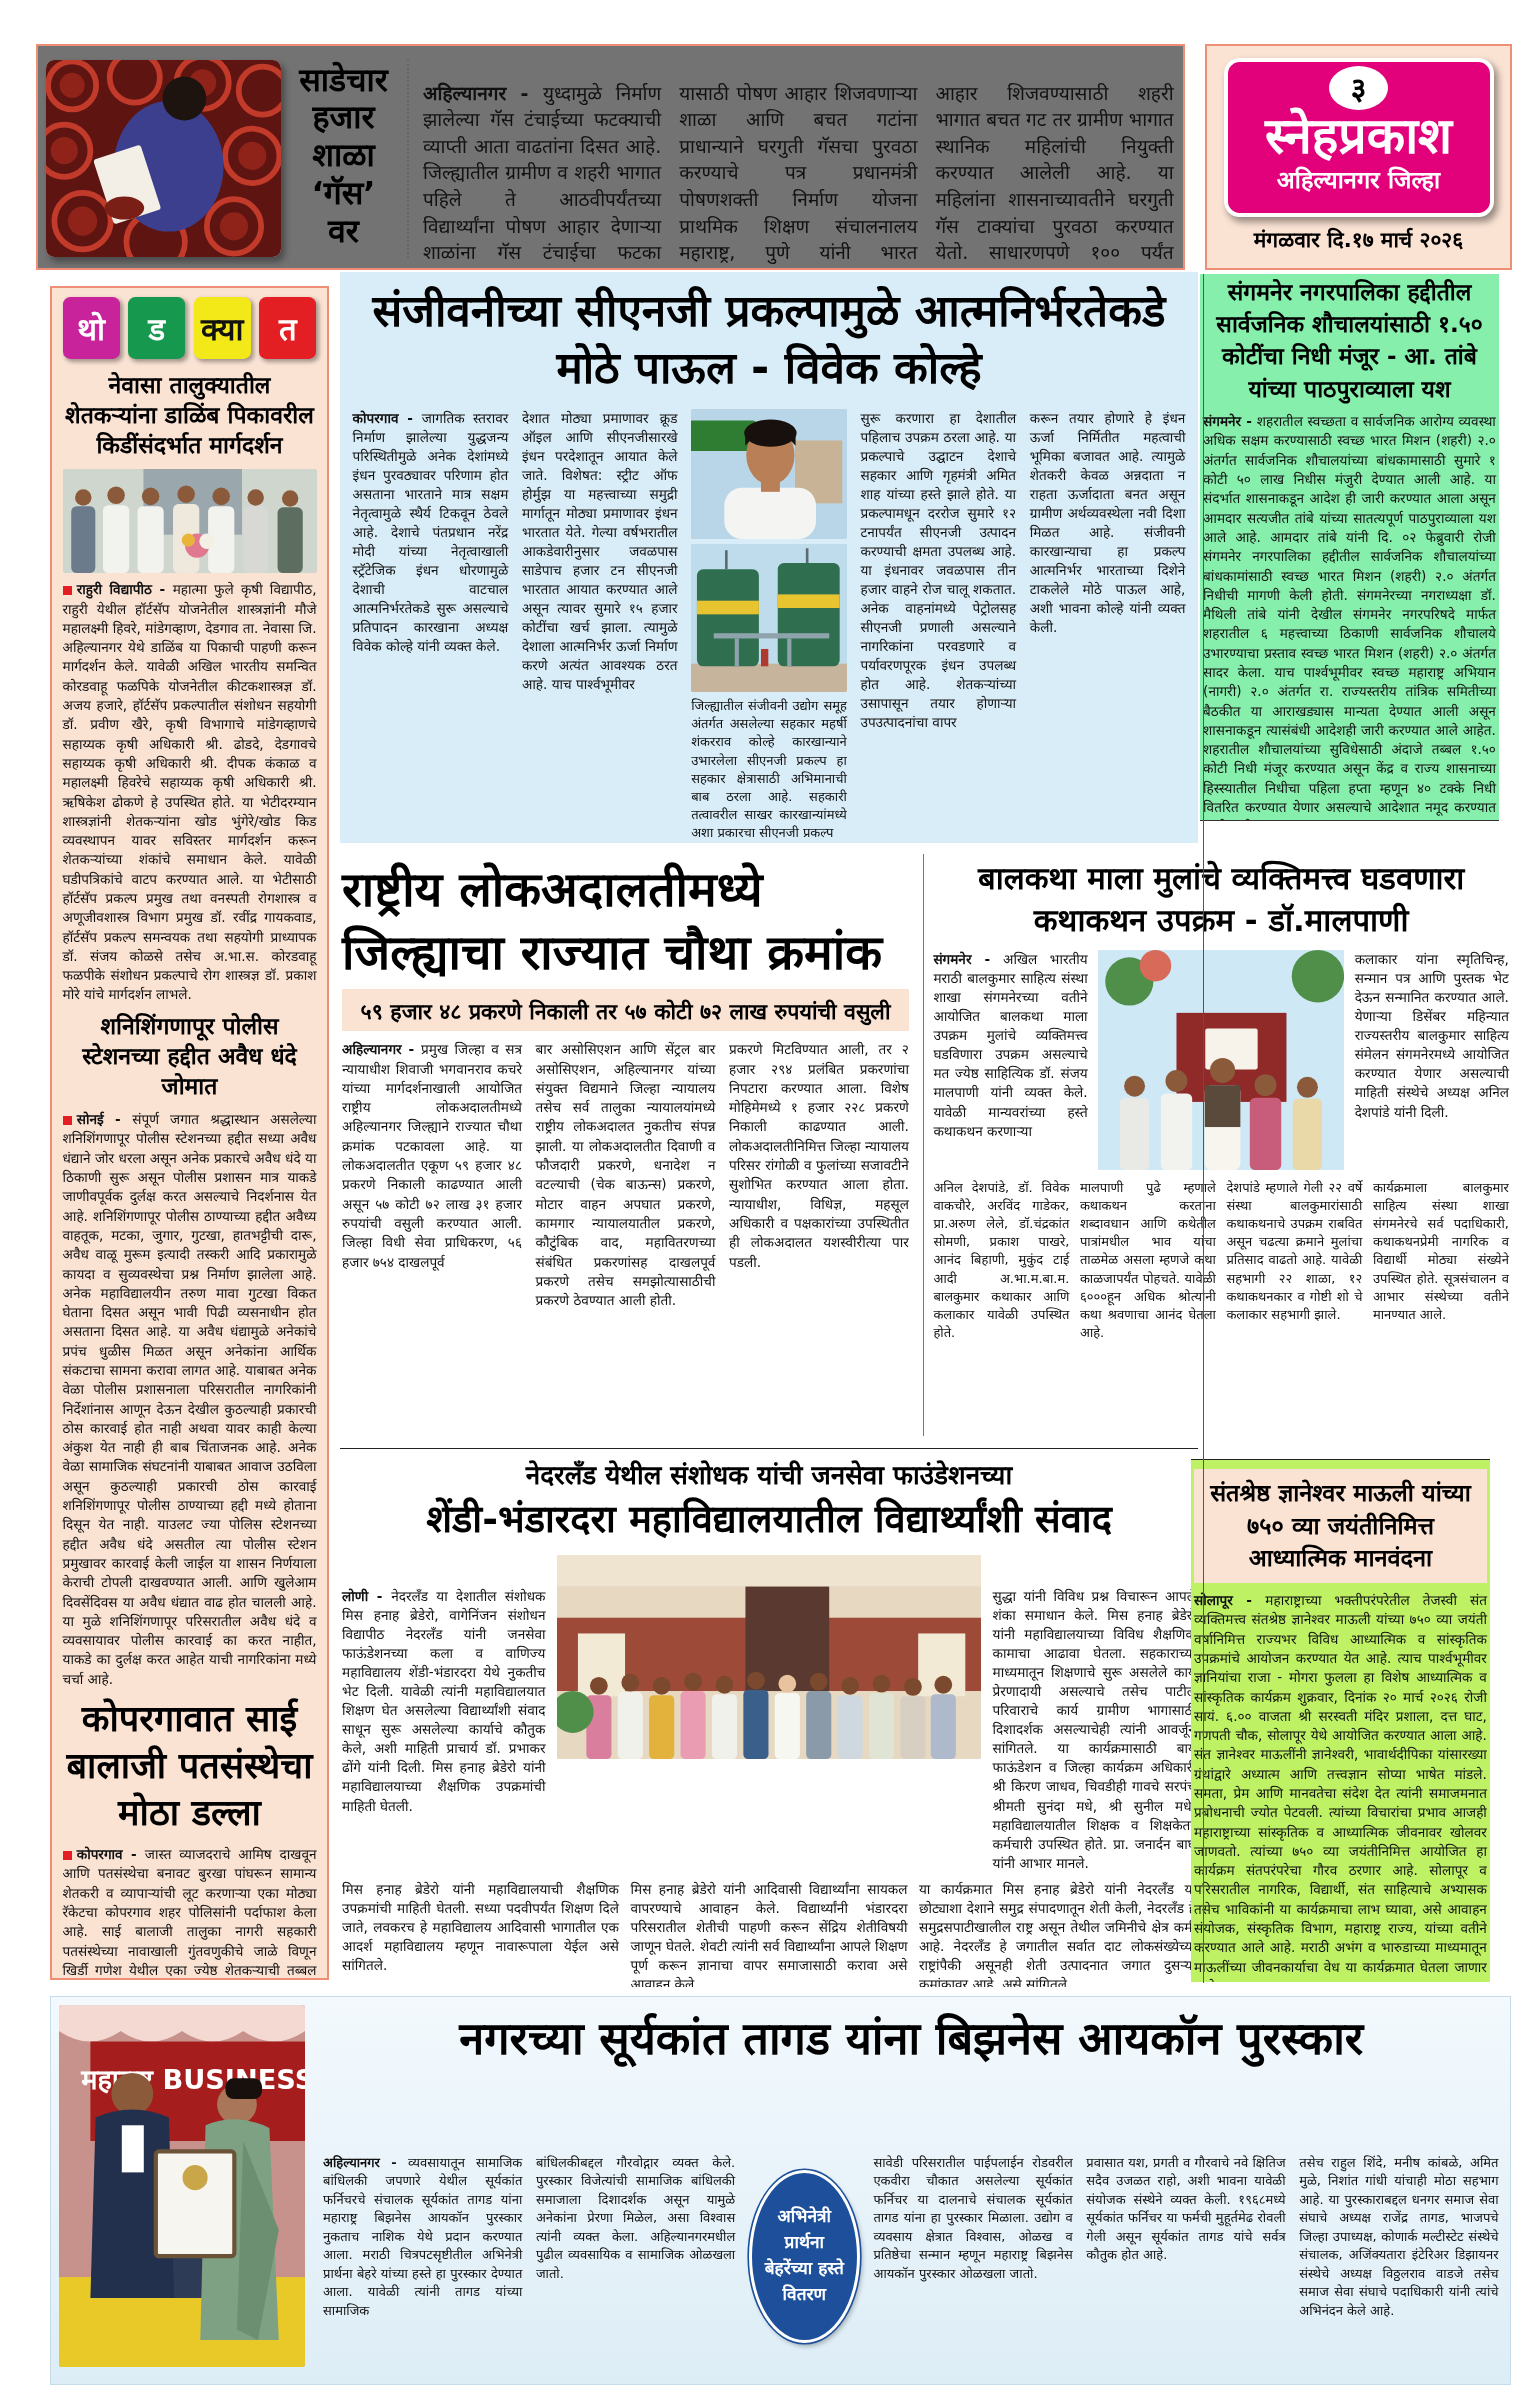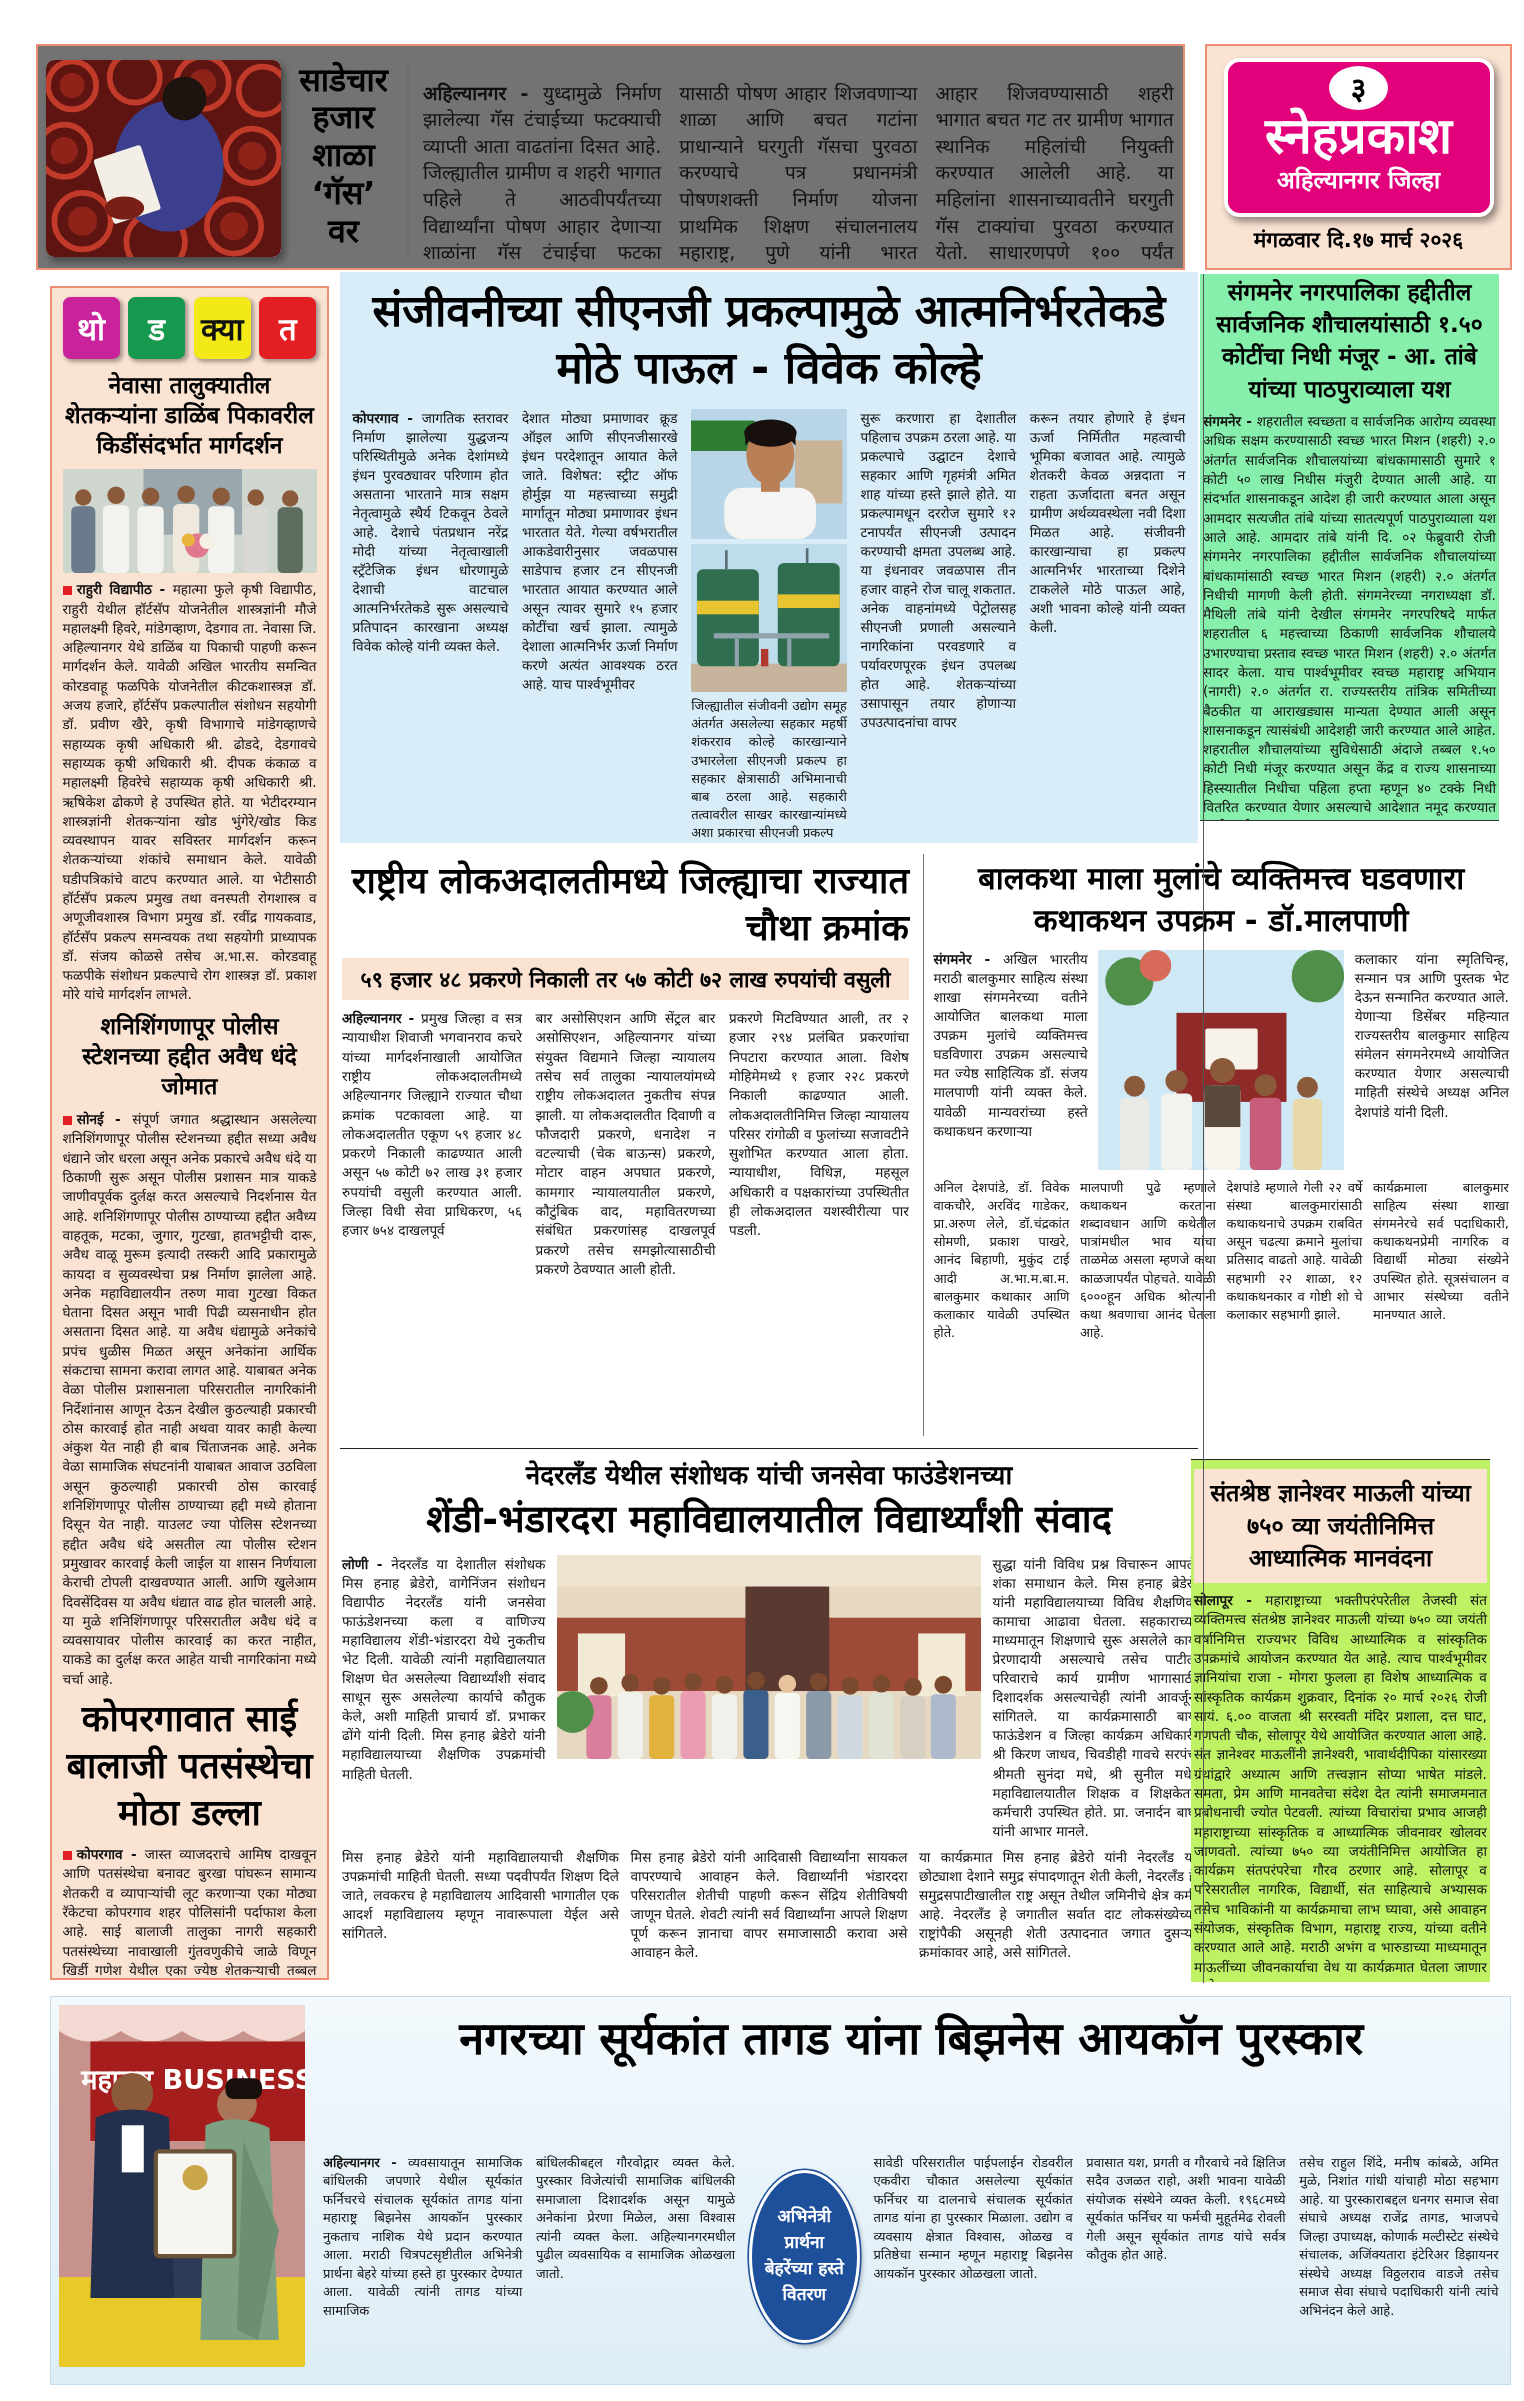--- a/index.html
+++ b/index.html
@@ -48,40 +48,40 @@
   .cng-cols .col{flex:1;font-size:13.6px;line-height:1.4;text-align:justify;}
   .cng-mid .photo{border-radius:2.1px;margin-bottom:5.2px;}
   .cng-caption{font-size:13px;line-height:1.4;text-align:justify;}
 
   
   .toilet{left:1200px;top:274px;width:299px;height:547px;background:#86efac;padding:2.1px 3.1px;border-bottom:1.6px solid #333;}
   .toilet h2{margin:0 0 7.3px 0;font-size:23px;font-weight:800;text-align:center;line-height:1.4;color:#000;}
 
   
   .lokadalat{left:340px;top:854px;width:571px;height:582px;background:#fff;padding:4.2px 2.1px;}
-  .lokadalat h1{margin:0 0 6.3px 0;font-size:36px;font-weight:800;text-align:right;line-height:1.3;color:#000;}
+  .lokadalat h1{margin:0 0 6.3px 0;font-size:48px;font-weight:800;text-align:left;line-height:1.3;color:#000;}
   .lok-sub{background:#fbe3d4;font-size:21.4px;font-weight:800;text-align:center;padding:6.3px 4.2px;margin-bottom:9.4px;color:#000;}
   .lok-cols{display:flex;gap:13.6px;}
   .lok-cols .col{flex:1;font-size:13.6px;line-height:1.42;text-align:justify;}
 
   
   .balkatha{left:923px;top:854px;width:589px;height:582px;background:#fff;padding:4.2px 3.1px;border-left:1px solid #777;padding-left:9.4px;}
   .balkatha h1{margin:0 0 8.4px 0;font-size:31px;font-weight:800;text-align:center;line-height:1.35;color:#000;}
   .bal-row{display:flex;gap:10.5px;margin-bottom:8.4px;}
   .bal-row .col{flex:1;font-size:13.6px;line-height:1.4;text-align:justify;}
   .bal-photo{flex:none;width:246px;height:220px;border-radius:2.1px;}
   .bal-bottom{display:flex;gap:10.5px;}
   .bal-bottom .col{flex:1;font-size:13px;line-height:1.4;text-align:justify;}
 
   
   .netherlands{left:340px;top:1448px;width:858px;height:539px;background:#fff;border-top:1.6px solid #222;padding:7.3px 2.1px;}
   .neth-kicker{font-size:26px;font-weight:800;text-align:center;line-height:1.3;margin:3.1px 0 2.1px 0;color:#000;}
   .netherlands h1{margin:0 0 10.5px 0;font-size:38px;font-weight:800;text-align:center;line-height:1.3;color:#000;}
   .neth-row{display:flex;gap:11.5px;margin-bottom:7.3px;}
-  .neth-row .col{flex:1;font-size:13.6px;line-height:1.4;text-align:justify;}
+  .neth-row .col{flex:1;font-size:13.6px;line-height:1.4;text-align:justify;margin-top:32px;}
   .neth-photo{flex:none;width:424px;height:204px;border-radius:2.1px;}
   .neth-bottom{display:flex;gap:11.5px;}
   .neth-bottom .col{flex:1;font-size:13.6px;line-height:1.4;text-align:justify;}
 
   
   .sant{left:1191px;top:1459px;width:299px;height:523px;background:#bef264;border-top:1.6px solid #222;padding:5.2px 3.1px;}
   .sant h2{background:#fbe3d4;margin:4.2px 0 8.4px 0;padding:7.3px 5.2px;font-size:23.5px;font-weight:800;text-align:center;line-height:1.4;color:#000;}
 
   
   .award{left:50px;top:1996px;width:1461px;height:389px;background:linear-gradient(#f3f9fd,#ddedf6);border:1.6px solid #c7dcea;}

